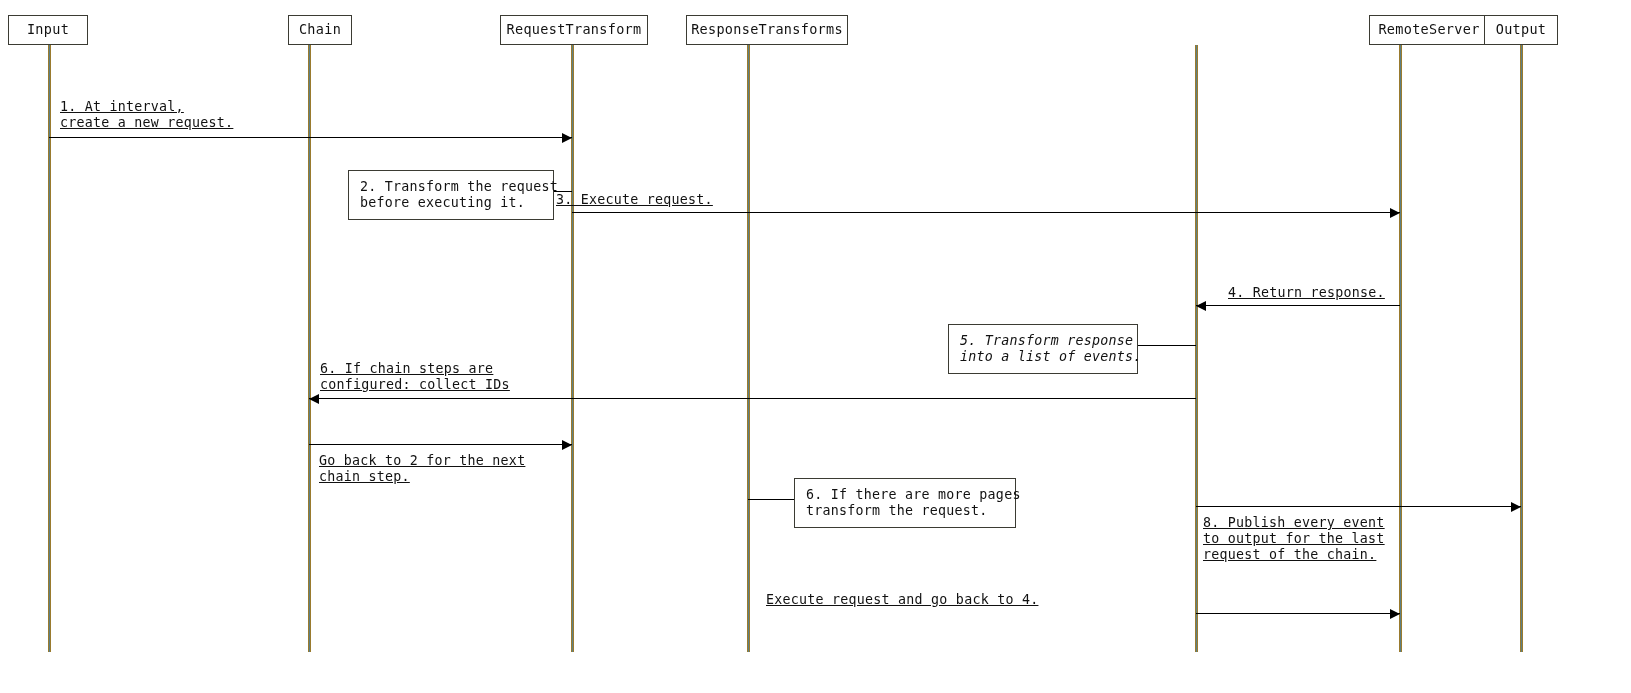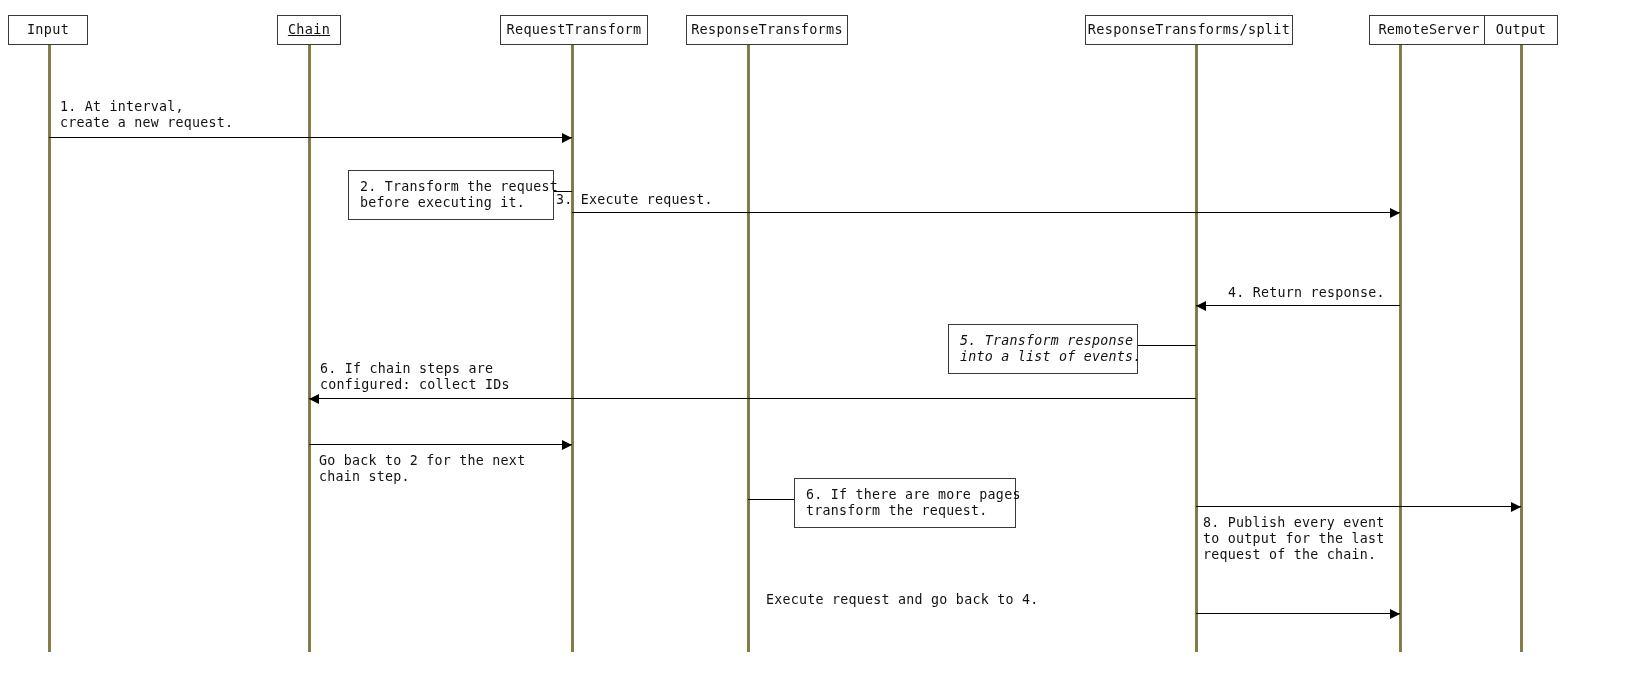--- a/index.html
+++ b/index.html
@@ -61,20 +61,21 @@
   .arrowhead.left {
     border-right: 10px solid #000000;
   }
   .msg-label {
     position: absolute;
     font-size: 13.3px;
     line-height: 15.8px;
     color: #111111;
     white-space: pre;
     letter-spacing: 0.25px;
+    text-decoration: underline;
   }
   
   .note {
     position: absolute;
     box-sizing: border-box;
     border: 1.3px solid #3b3b33;
     background: #ffffff;
     color: #111111;
     font-size: 13.3px;
     line-height: 15.8px;
@@ -99,31 +100,28 @@
     <div class="lifeline" style="left: 48px; height: 607px;"></div>
     <div class="lifeline" style="left: 308px; height: 607px;"></div>
     <div class="lifeline" style="left: 571px; height: 607px;"></div>
     <div class="lifeline" style="left: 747px; height: 607px;"></div>
     <div class="lifeline" style="left: 1195px; height: 607px;"></div>
     <div class="lifeline" style="left: 1399px; height: 607px;"></div>
     <div class="lifeline" style="left: 1520px; height: 607px;"></div>
     <div class="participant" style="left: 8px; width: 80px;">
       <span>Input</span>
     </div>
-    <div class="participant" style="left: 277px; width: 64px; text-decoration: underline;">
+    <div class="participant" style="left: 288px; width: 64px;">
       <span>Chain</span>
     </div>
     <div class="participant" style="left: 500px; width: 148px;">
       <span>RequestTransform</span>
     </div>
     <div class="participant" style="left: 686px; width: 162px;">
       <span>ResponseTransforms</span>
-    </div>
-    <div class="participant" style="left: 1085px; width: 208px;">
-      <span>ResponseTransforms/split</span>
     </div>
     <div class="participant" style="left: 1337px; width: 120px; margin-left: 32px;">
       <span>RemoteServer</span>
     </div>
     <div class="participant" style="left: 1484px; width: 74px;">
       <span>Output</span>
     </div>
     <div class="msg-line" style="left: 49px; width: 523px; top: 137px;"></div>
     <div class="arrowhead right" style="top: 132.5px; left: 562px;"></div>
     <div class="msg-label" style="left: 60px; top: 99px;">1. At interval,

